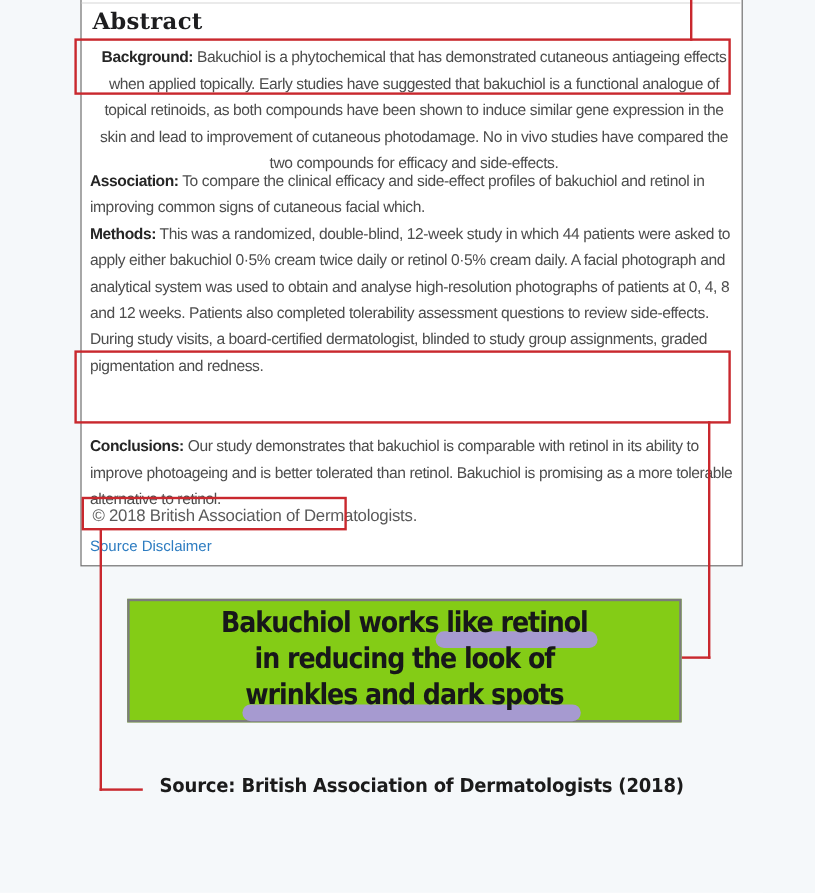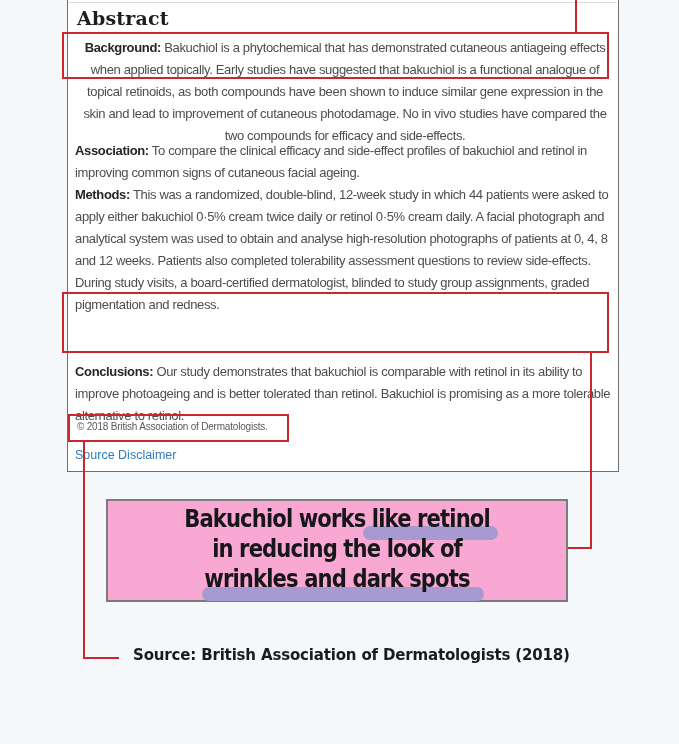--- a/index.html
+++ b/index.html
@@ -39,41 +39,41 @@
     color:var(--body-text);
   }
   .sec b{color:var(--label-text);font-weight:bold;}
   .sec-background{top:37px;text-align:center;}
   .sec-objectives{top:140px;}
   .sec-methods{top:184px;}
   .sec-results{top:296px;}
   .sec-conclusions{top:361px;}
   .copyright{
     position:absolute;left:77px;top:421px;
-    font-size:10px;color:#5a5a5a;letter-spacing:-0.2px;
+    font-size:14px;color:#5a5a5a;letter-spacing:-0.2px;
   }
   .disclaimer{
     position:absolute;left:75px;top:448px;
     font-size:12.5px;color:var(--link);text-decoration:none;cursor:pointer;
   }
   
   .rbox{position:absolute;border:2px solid var(--red);pointer-events:none;}
   .rbox-background{left:62px;top:32px;width:547px;height:47px;}
   .rbox-results{left:62px;top:292px;width:547px;height:61px;}
   .rbox-copyright{left:68px;top:414px;width:221px;height:28px;}
   .rline{position:absolute;background:var(--red);pointer-events:none;}
   .rline-top{left:575px;top:0;width:2px;height:34px;}
   .rline-right-v{left:590px;top:351px;width:2px;height:198px;}
   .rline-right-h{left:568px;top:547px;width:24px;height:2px;}
   .rline-left-v{left:83px;top:440px;width:2px;height:219px;}
   .rline-left-h{left:83px;top:657px;width:36px;height:2px;}
   
   .callout{
     position:absolute;left:106px;top:499px;width:462px;height:103px;
-    background:#f9a8d4;border:2px solid #7c7c7c;
+    background:#84cc16;border:2px solid #7c7c7c;
   }
   .hl{
     position:absolute;background:var(--purple);
     height:14px;border-radius:8px;z-index:0;
   }
   .hl-retinol{left:255px;top:25px;width:135px;}
   .hl-wrinkles{left:94px;top:86px;width:282px;}
   .callout-text{
     position:relative;z-index:1;padding-top:3px;text-align:center;
     font-family:"DejaVu Sans",sans-serif;font-weight:bold;
@@ -98,21 +98,21 @@
 
   <h1 class="abstract-heading">Abstract</h1>
 
   <p class="sec sec-background">
     <b>Background:</b>
     <span>Bakuchiol is a phytochemical that has demonstrated cutaneous antiageing effects when applied topically. Early studies have suggested that bakuchiol is a functional analogue of topical retinoids, as both compounds have been shown to induce similar gene expression in the skin and lead to improvement of cutaneous photodamage. No in vivo studies have compared the two compounds for efficacy and side-effects.</span>
   </p>
 
   <p class="sec sec-objectives">
     <b>Association:</b>
-    <span>To compare the clinical efficacy and side-effect profiles of bakuchiol and retinol in improving common signs of cutaneous facial ageing.</span>
+    <span>To compare the clinical efficacy and side-effect profiles of bakuchiol and retinol in improving common signs of cutaneous facial which.</span>
   </p>
 
   <p class="sec sec-methods">
     <b>Methods:</b>
     <span>This was a randomized, double-blind, 12-week study in which 44 patients were asked to apply either bakuchiol 0·5% cream twice daily or retinol 0·5% cream daily. A facial photograph and analytical system was used to obtain and analyse high-resolution photographs of patients at 0, 4, 8 and 12 weeks. Patients also completed tolerability assessment questions to review side-effects. During study visits, a board-certified dermatologist, blinded to study group assignments, graded pigmentation and redness.</span>
   </p>
 
 
   <p class="sec sec-conclusions">
     <b>Conclusions:</b>

